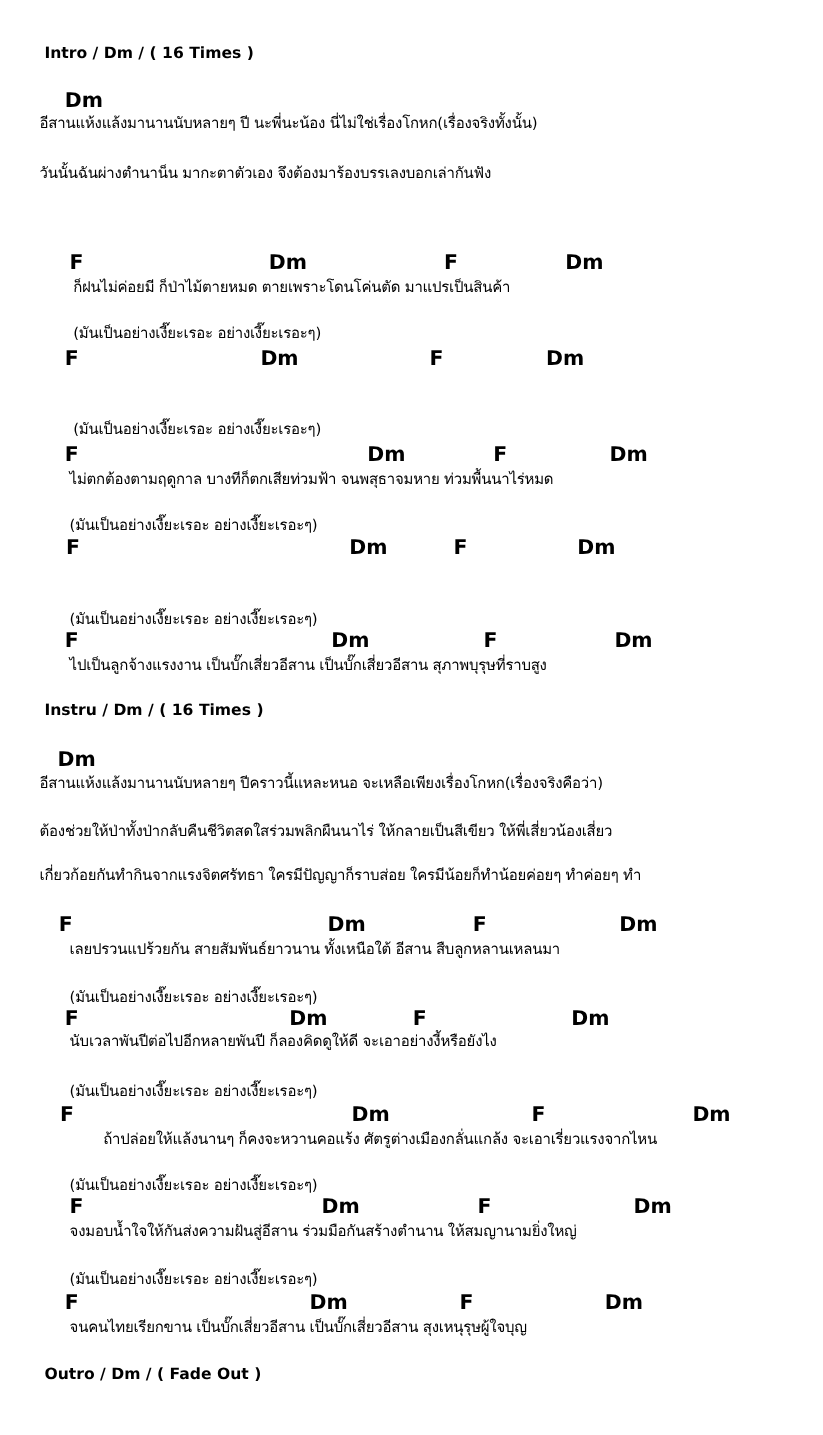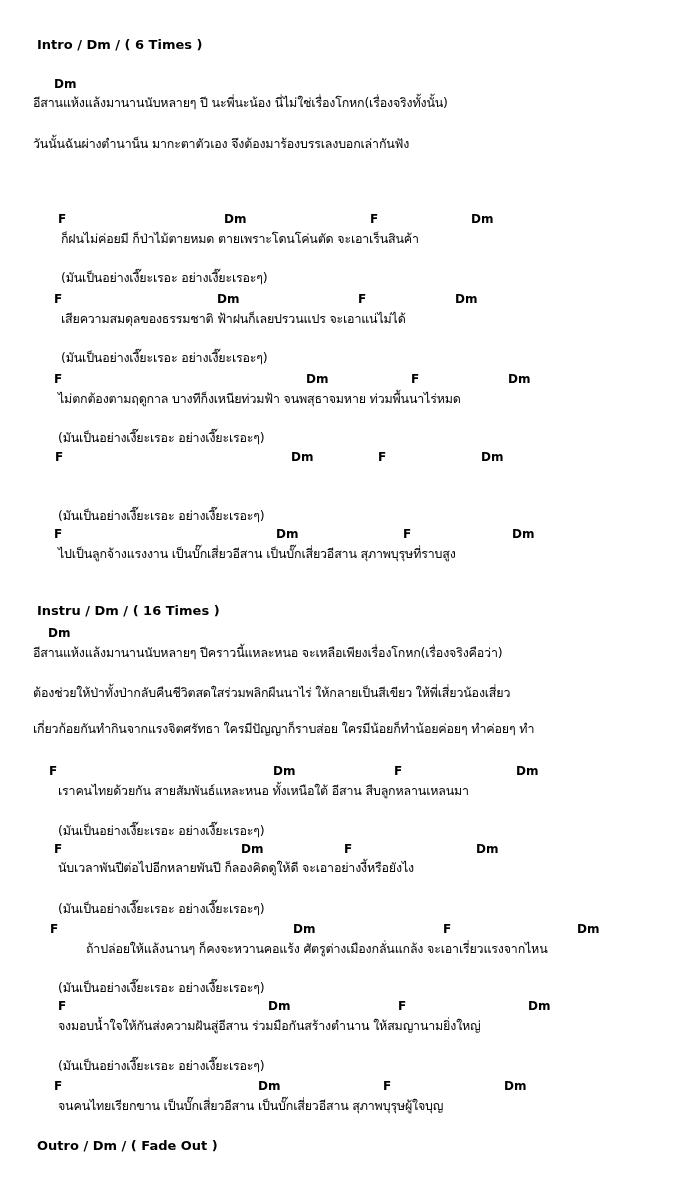--- a/index.html
+++ b/index.html
@@ -27,83 +27,82 @@
       white-space: nowrap;
       line-height: 16px;
     }
     .section {
       font-weight: bold;
       font-size: 13px;
       letter-spacing: 0px;
     }
     .chord {
       font-weight: bold;
-      font-size: 12px;
+      font-size: 17px;
     }
     .lyric {
       font-size: 12.5px;
       letter-spacing: -0.2px;
     }
   </style>
 </head>
 <body>
 
 <div class="doc">
 
-  <div class="line section" style="left:37px; top:37px;">Intro  / Dm  / ( 6 Times )</div>
+  <div class="line section" style="left:37px; top:37px;">Intro  / Dm  / ( 16 Times )</div>
 
   <div class="line chord" style="left:54px; top:76px;">Dm</div>
   <div class="line lyric" style="left:33px; top:95px;">อีสานแห้งแล้งมานานนับหลายๆ ปี นะพี่นะน้อง นี่ไม่ใช่เรื่องโกหก(เรื่องจริงทั้งนั้น)</div>
   <div class="line lyric" style="left:33px; top:136px;">วันนั้นฉันผ่างตำนาน็น มากะตาตัวเอง จึงต้องมาร้องบรรเลงบอกเล่ากันฟัง</div>
 
   <div class="line chord" style="left:58px; top:211px;">F</div>
   <div class="line chord" style="left:224px; top:211px;">Dm</div>
   <div class="line chord" style="left:370px; top:211px;">F</div>
   <div class="line chord" style="left:471px; top:211px;">Dm</div>
-  <div class="line lyric" style="left:61px; top:231px;">ก็ฝนไม่ค่อยมี ก็ป่าไม้ตายหมด ตายเพราะโดนโค่นตัด จะเอาเร็นสินค้า</div>
+  <div class="line lyric" style="left:61px; top:231px;">ก็ฝนไม่ค่อยมี ก็ป่าไม้ตายหมด ตายเพราะโดนโค่นตัด มาแปรเป็นสินค้า</div>
 
   <div class="line lyric" style="left:61px; top:270px;">(มันเป็นอย่างเงี๊ยะเรอะ อย่างเงี๊ยะเรอะๆ)</div>
   <div class="line chord" style="left:54px; top:291px;">F</div>
   <div class="line chord" style="left:217px; top:291px;">Dm</div>
   <div class="line chord" style="left:358px; top:291px;">F</div>
   <div class="line chord" style="left:455px; top:291px;">Dm</div>
-  <div class="line lyric" style="left:61px; top:311px;">เสียความสมดุลของธรรมชาติ ฟ้าฝนก็เลยปรวนแปร จะเอาแน่ไม่ได้</div>
 
   <div class="line lyric" style="left:61px; top:350px;">(มันเป็นอย่างเงี๊ยะเรอะ อย่างเงี๊ยะเรอะๆ)</div>
   <div class="line chord" style="left:54px; top:371px;">F</div>
   <div class="line chord" style="left:306px; top:371px;">Dm</div>
   <div class="line chord" style="left:411px; top:371px;">F</div>
   <div class="line chord" style="left:508px; top:371px;">Dm</div>
-  <div class="line lyric" style="left:58px; top:391px;">ไม่ตกต้องตามฤดูกาล บางทีก็งเหนียท่วมฟ้า จนพสุธาจมหาย ท่วมพื้นนาไร่หมด</div>
+  <div class="line lyric" style="left:58px; top:391px;">ไม่ตกต้องตามฤดูกาล บางทีก็ตกเสียท่วมฟ้า จนพสุธาจมหาย ท่วมพื้นนาไร่หมด</div>
 
   <div class="line lyric" style="left:58px; top:430px;">(มันเป็นอย่างเงี๊ยะเรอะ อย่างเงี๊ยะเรอะๆ)</div>
   <div class="line chord" style="left:55px; top:449px;">F</div>
   <div class="line chord" style="left:291px; top:449px;">Dm</div>
   <div class="line chord" style="left:378px; top:449px;">F</div>
   <div class="line chord" style="left:481px; top:449px;">Dm</div>
 
   <div class="line lyric" style="left:58px; top:508px;">(มันเป็นอย่างเงี๊ยะเรอะ อย่างเงี๊ยะเรอะๆ)</div>
   <div class="line chord" style="left:54px; top:526px;">F</div>
   <div class="line chord" style="left:276px; top:526px;">Dm</div>
   <div class="line chord" style="left:403px; top:526px;">F</div>
   <div class="line chord" style="left:512px; top:526px;">Dm</div>
   <div class="line lyric" style="left:58px; top:546px;">ไปเป็นลูกจ้างแรงงาน เป็นบั๊กเสี่ยวอีสาน เป็นบั๊กเสี่ยวอีสาน สุภาพบุรุษที่ราบสูง</div>
 
-  <div class="line section" style="left:37px; top:603px;">Instru  / Dm / ( 16 Times )</div>
+  <div class="line section" style="left:37px; top:585px;">Instru  / Dm / ( 16 Times )</div>
 
   <div class="line chord" style="left:48px; top:625px;">Dm</div>
   <div class="line lyric" style="left:33px; top:645px;">อีสานแห้งแล้งมานานนับหลายๆ ปีคราวนี้แหละหนอ จะเหลือเพียงเรื่องโกหก(เรื่องจริงคือว่า)</div>
   <div class="line lyric" style="left:33px; top:685px;">ต้องช่วยให้ป่าทั้งป่ากลับคืนชีวิตสดใสร่วมพลิกผืนนาไร่ ให้กลายเป็นสีเขียว ให้พี่เสี่ยวน้องเสี่ยว</div>
   <div class="line lyric" style="left:33px; top:721px;">เกี่ยวก้อยกันทำกินจากแรงจิตศรัทธา ใครมีปัญญาก็ราบส่อย ใครมีน้อยก็ทำน้อยค่อยๆ ทำค่อยๆ ทำ</div>
 
   <div class="line chord" style="left:49px; top:763px;">F</div>
   <div class="line chord" style="left:273px; top:763px;">Dm</div>
   <div class="line chord" style="left:394px; top:763px;">F</div>
   <div class="line chord" style="left:516px; top:763px;">Dm</div>
-  <div class="line lyric" style="left:58px; top:783px;">เราคนไทยด้วยกัน สายสัมพันธ์แหละหนอ ทั้งเหนือใต้ อีสาน สืบลูกหลานเหลนมา</div>
+  <div class="line lyric" style="left:58px; top:783px;">เลยปรวนแปร้วยกัน สายสัมพันธ์ยาวนาน ทั้งเหนือใต้ อีสาน สืบลูกหลานเหลนมา</div>
 
   <div class="line lyric" style="left:58px; top:823px;">(มันเป็นอย่างเงี๊ยะเรอะ อย่างเงี๊ยะเรอะๆ)</div>
   <div class="line chord" style="left:54px; top:841px;">F</div>
   <div class="line chord" style="left:241px; top:841px;">Dm</div>
   <div class="line chord" style="left:344px; top:841px;">F</div>
   <div class="line chord" style="left:476px; top:841px;">Dm</div>
   <div class="line lyric" style="left:58px; top:860px;">นับเวลาพันปีต่อไปอีกหลายพันปี ก็ลองคิดดูให้ดี จะเอาอย่างงี้หรือยังไง</div>
 
   <div class="line lyric" style="left:58px; top:901px;">(มันเป็นอย่างเงี๊ยะเรอะ อย่างเงี๊ยะเรอะๆ)</div>
   <div class="line chord" style="left:50px; top:921px;">F</div>
@@ -117,17 +116,17 @@
   <div class="line chord" style="left:268px; top:998px;">Dm</div>
   <div class="line chord" style="left:398px; top:998px;">F</div>
   <div class="line chord" style="left:528px; top:998px;">Dm</div>
   <div class="line lyric" style="left:58px; top:1018px;">จงมอบน้ำใจให้กันส่งความฝันสู่อีสาน ร่วมมือกันสร้างตำนาน ให้สมญานามยิ่งใหญ่</div>
 
   <div class="line lyric" style="left:58px; top:1058px;">(มันเป็นอย่างเงี๊ยะเรอะ อย่างเงี๊ยะเรอะๆ)</div>
   <div class="line chord" style="left:54px; top:1078px;">F</div>
   <div class="line chord" style="left:258px; top:1078px;">Dm</div>
   <div class="line chord" style="left:383px; top:1078px;">F</div>
   <div class="line chord" style="left:504px; top:1078px;">Dm</div>
-  <div class="line lyric" style="left:58px; top:1098px;">จนคนไทยเรียกขาน เป็นบั๊กเสี่ยวอีสาน เป็นบั๊กเสี่ยวอีสาน สุภาพบุรุษผู้ใจบุญ</div>
+  <div class="line lyric" style="left:58px; top:1098px;">จนคนไทยเรียกขาน เป็นบั๊กเสี่ยวอีสาน เป็นบั๊กเสี่ยวอีสาน สุงเหนุรุษผู้ใจบุญ</div>
 
   <div class="line section" style="left:37px; top:1138px;">Outro  / Dm / ( Fade Out )</div>
 
 </div>
 
 </body></html>

